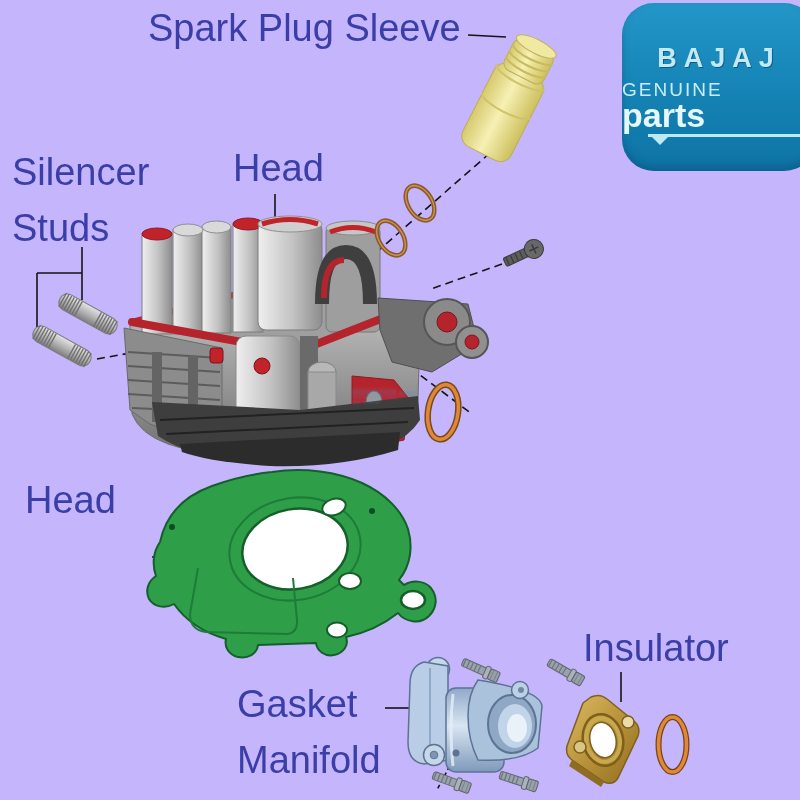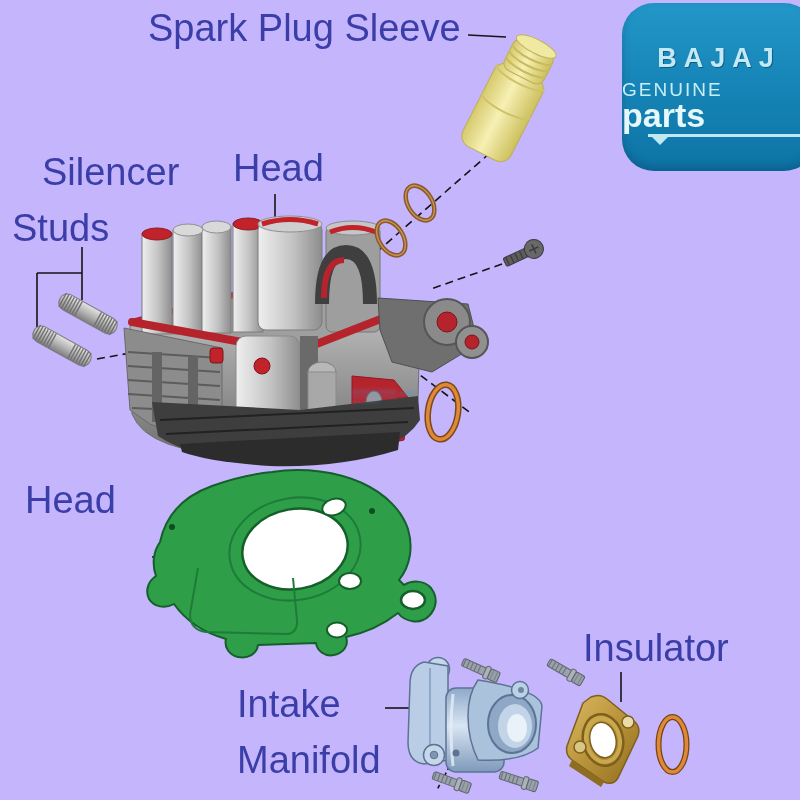--- a/index.html
+++ b/index.html
@@ -246,24 +246,24 @@
     </g>
 
     <g fill="none">
       <ellipse cx="672.5" cy="744.5" rx="14" ry="27.5" stroke="#77450f" stroke-width="6"></ellipse>
       <ellipse cx="672.5" cy="744.5" rx="14" ry="27.5" stroke="#e0883a" stroke-width="3.5"></ellipse>
     </g>
   </svg>
 
   <div class="part-label" style="left:148px;top:8px;">Spark Plug Sleeve</div>
   <div class="part-label" style="left:233px;top:148px;">Head</div>
-  <div class="part-label" style="left:12px;top:152px;margin-left:30px;">Silencer</div>
+  <div class="part-label" style="left:12px;top:152px;">Silencer</div>
   <div class="part-label" style="left:12px;top:208px;">Studs</div>
   <div class="part-label" style="left:25px;top:480px;">Head</div>
-  <div class="part-label" style="left:237px;top:684px;">Intake</div>
+  <div class="part-label" style="left:237px;top:684px;">Gasket</div>
   <div class="part-label" style="left:237px;top:740px;">Manifold</div>
   <div class="part-label" style="left:583px;top:628px;">Insulator</div>
 
   <div class="logo">
     <div class="logo-brand">BAJAJ</div>
     <div class="logo-genuine">GENUINE</div>
     <div class="logo-parts">parts</div>
     <div class="logo-rule"></div>
     <div class="logo-arrow"></div>
   </div>

